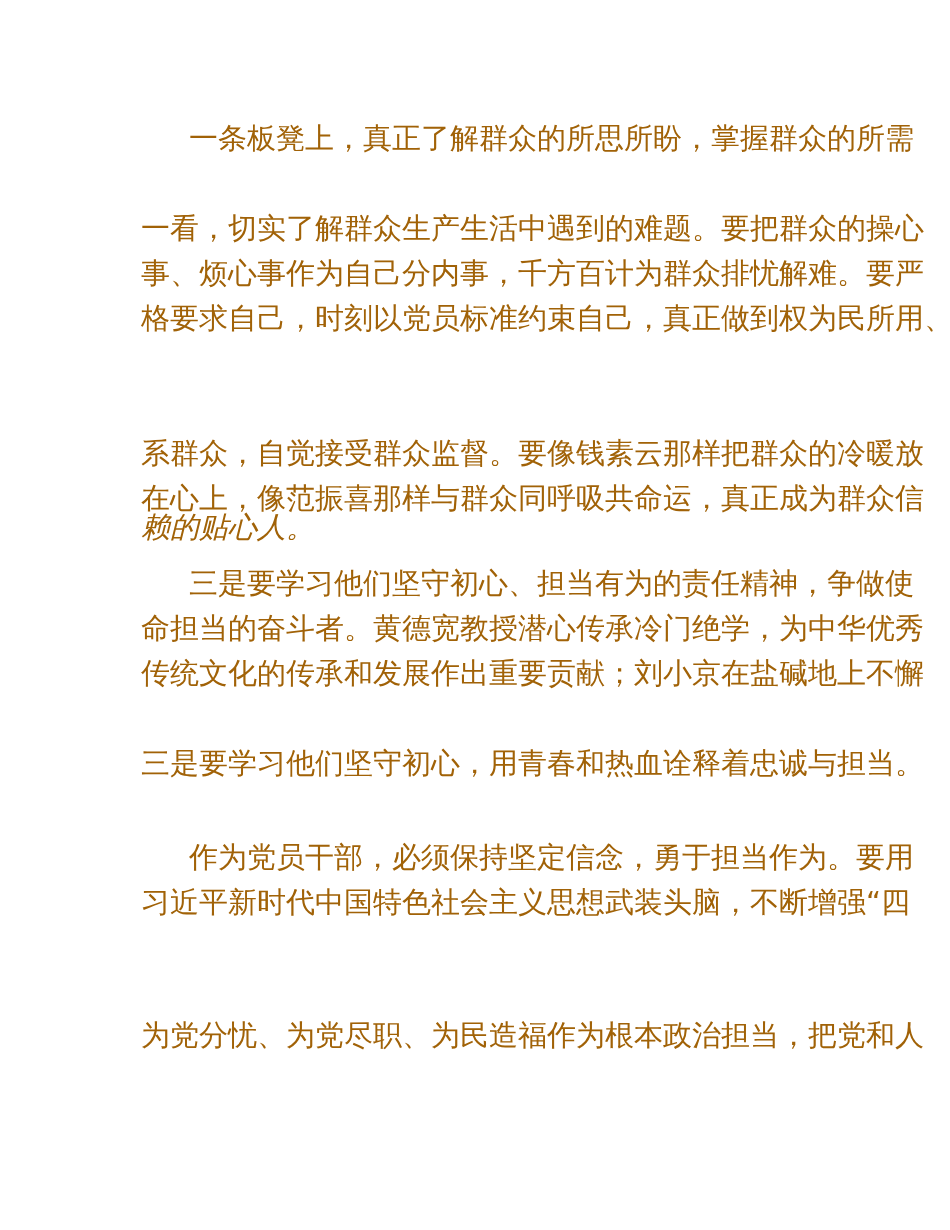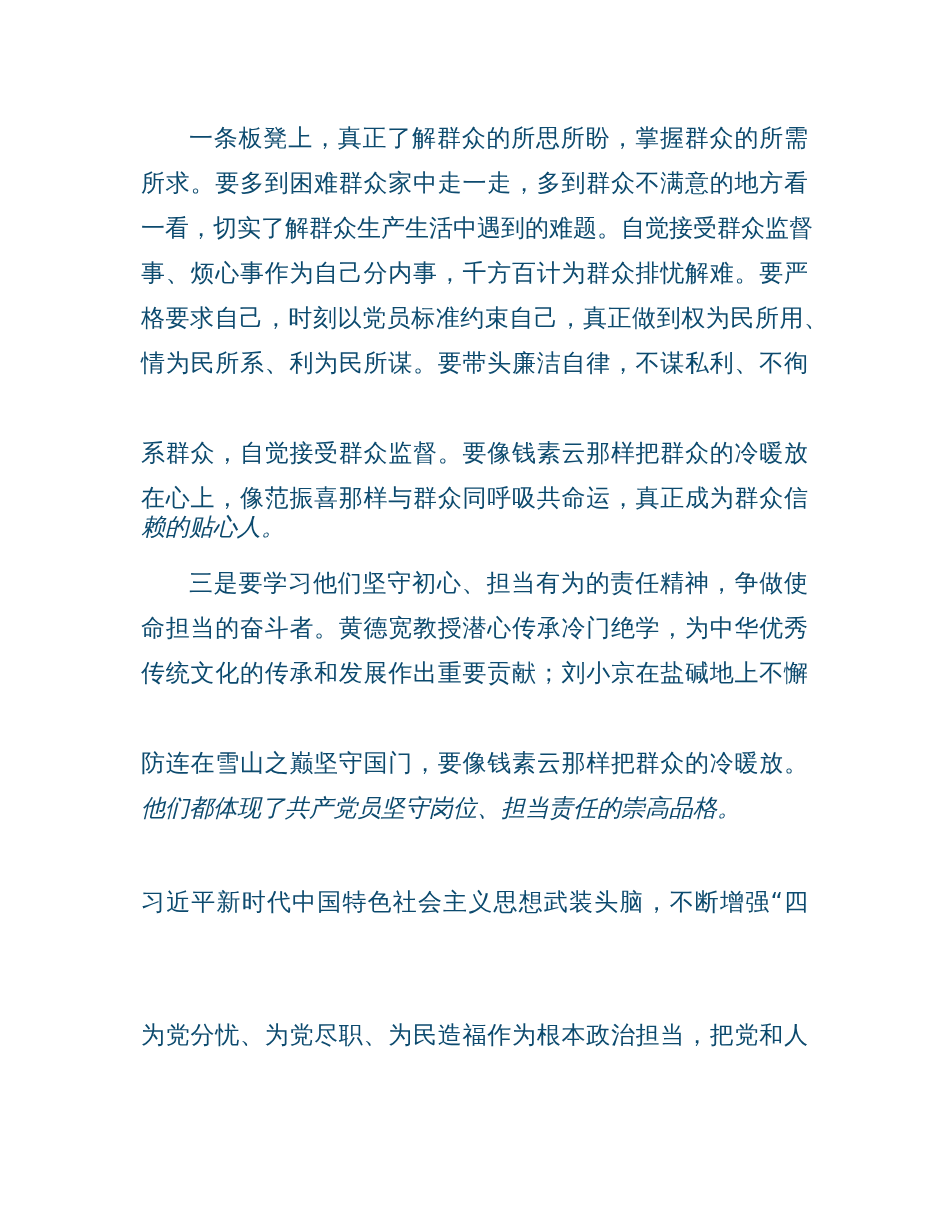--- a/index.html
+++ b/index.html
@@ -8,46 +8,44 @@
     position: absolute; left: 0; top: 0; width: 950px; height: 1230px;
     background: #ffffff;
   }
   .line {
     position: absolute;
     left: 141px;
     width: 667px;
     height: 30px;
     line-height: 30px;
     font-family: "DejaVu Sans", sans-serif;
-    font-size: 24px;
-    color: #0c4a6e;
+    font-size: 29px;
+    color: #a16207;
     white-space: nowrap;
     text-align: justify;
     text-align-last: justify;
   }
   .line.indent { left: 189px; width: 619px; }
   .line.last { text-align-last: left; font-style: italic; }
   .line.hang { width: 687px; }
 </style>
 </head>
 <body>
 
 <div class="page">
 
   <div class="line indent" style="top:123px">一条板凳上，真正了解群众的所思所盼，掌握群众的所需</div>
-  <div class="line" style="top:168px">所求。要多到困难群众家中走一走，多到群众不满意的地方看</div>
-  <div class="line" style="top:213px">一看，切实了解群众生产生活中遇到的难题。自觉接受群众监督</div>
+  <div class="line" style="top:213px">一看，切实了解群众生产生活中遇到的难题。要把群众的操心</div>
   <div class="line" style="top:258px">事、烦心事作为自己分内事，千方百计为群众排忧解难。要严</div>
   <div class="line hang" style="top:303px">格要求自己，时刻以党员标准约束自己，真正做到权为民所用、</div>
-  <div class="line" style="top:348px">情为民所系、利为民所谋。要带头廉洁自律，不谋私利、不徇</div>
   <div class="line" style="top:438px">系群众，自觉接受群众监督。要像钱素云那样把群众的冷暖放</div>
   <div class="line" style="top:483px">在心上，像范振喜那样与群众同呼吸共命运，真正成为群众信</div>
   <div class="line last" style="top:512px">赖的贴心人。</div>
 
   <div class="line indent" style="top:568px">三是要学习他们坚守初心、担当有为的责任精神，争做使</div>
   <div class="line" style="top:613px">命担当的奋斗者。黄德宽教授潜心传承冷门绝学，为中华优秀</div>
   <div class="line" style="top:658px">传统文化的传承和发展作出重要贡献；刘小京在盐碱地上不懈</div>
-  <div class="line" style="top:748px">防连在雪山之巅坚守国门，要像钱素云那样把群众的冷暖放。</div>
-  <div class="line last" style="top:793px">他们都体现了共产党员坚守岗位、担当责任的崇高品格。</div>
+  <div class="line" style="top:748px">三是要学习他们坚守初心，用青春和热血诠释着忠诚与担当。</div>
 
+  <div class="line indent" style="top:842px">作为党员干部，必须保持坚定信念，勇于担当作为。要用</div>
   <div class="line" style="top:887px">习近平新时代中国特色社会主义思想武装头脑，不断增强“四</div>
   <div class="line" style="top:1020px">为党分忧、为党尽职、为民造福作为根本政治担当，把党和人</div>
 </div>
 
 </body></html>

